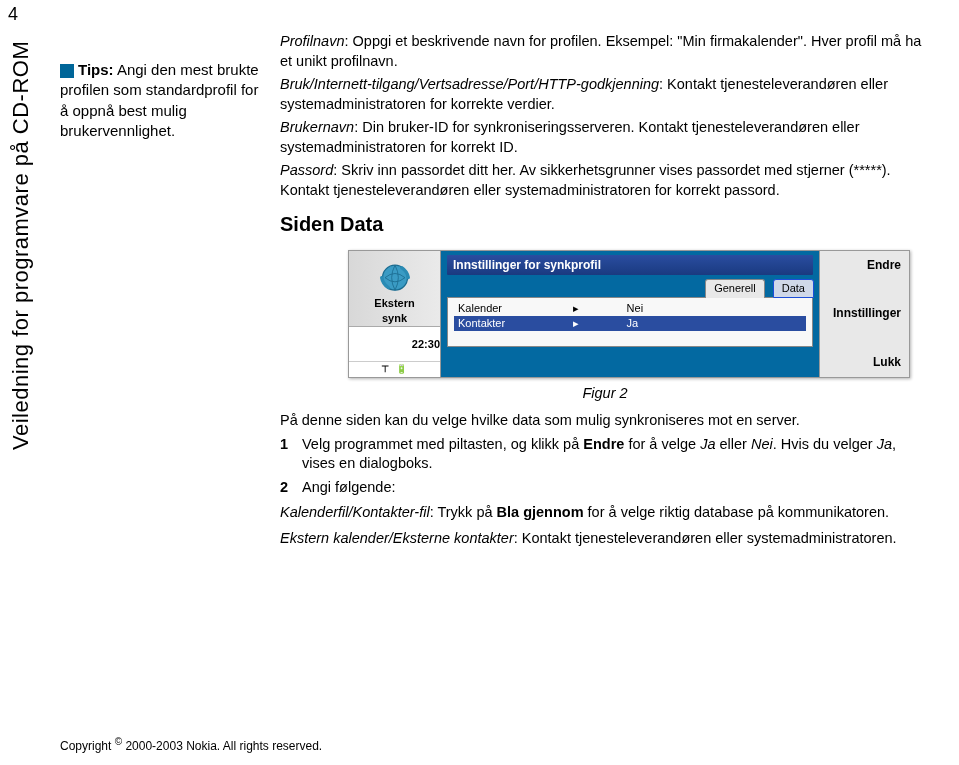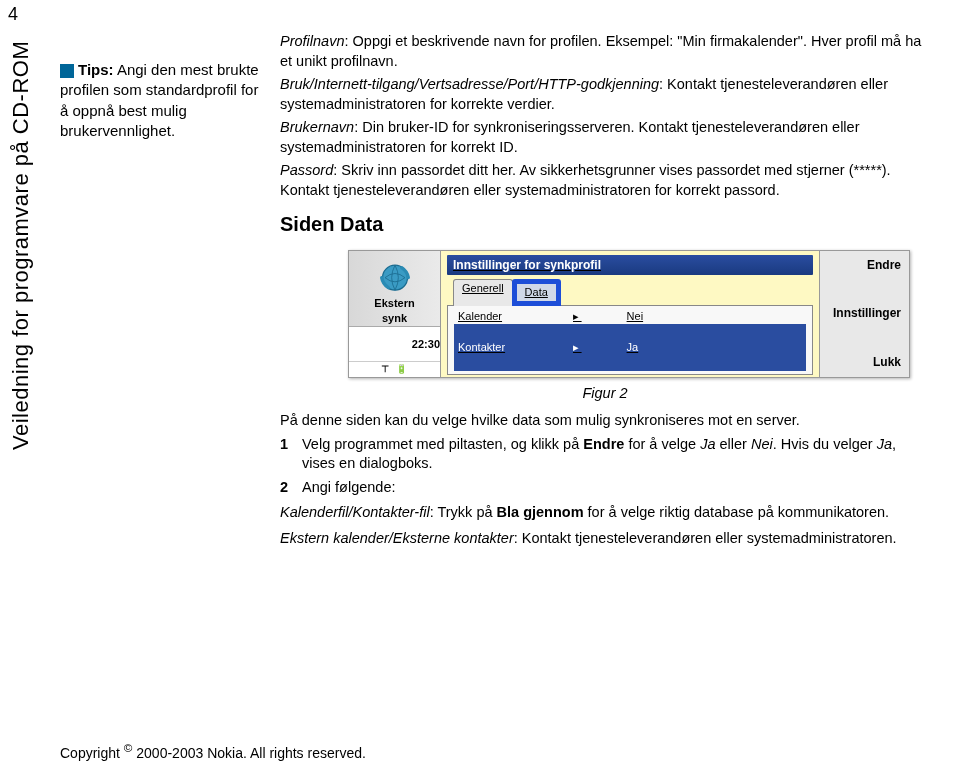--- a/index.html
+++ b/index.html
@@ -120,71 +120,71 @@
     .device-icons {
       font-size: 9px;
       width: 100%;
       text-align: center;
       padding: 1px 0;
       border-top: 1px solid #ccc;
       background: #fff;
     }
     .device-middle {
       flex: 1;
-      background: #fef9c3;
+      background: #0369a1;
       padding: 4px 6px;
       position: relative;
-      text-decoration: underline;
     }
     .device-title {
       background: linear-gradient(to bottom, #2a4da0, #1a3a80);
       color: #fff;
       font-size: 12px;
       font-weight: bold;
       padding: 2px 6px;
       border-radius: 1px;
       margin-bottom: 4px;
     }
     .tabs-row {
       display: flex;
-      gap: 0;
+      gap: 9px;
       margin-left: 6px;
+      justify-content: flex-end;
     }
     .tab {
       font-size: 11px;
       padding: 1px 8px;
       border: 1px solid #888;
       border-bottom: none;
       background: #e8e8e8;
       border-top-left-radius: 3px;
       border-top-right-radius: 3px;
       margin-right: -1px;
     }
     .tab.active {
-      border: 5px solid #1d4ed8;
+      border: 1px solid #1d4ed8;
       background: #d0d8e8;
     }
     .tab-content {
       border: 1px solid #888;
       border-top: 1px solid #888;
       background: #f8f8f8;
       padding: 3px 10px;
       font-size: 11px;
       min-height: 50px;
       margin-top: -1px;
     }
     .tab-row {
       display: flex;
       margin-bottom: 1px;
       gap: 45px;
     }
     .tab-row-selected {
       background: #2a4da0;
       color: #fff;
-      padding: 16px 4px;
+      padding: 0 4px;
       margin: 0 -4px;
     }
     .tab-label {
       width: 70px;
     }
     .device-right {
       width: 90px;
       background: #e8e8e8;
       border-left: 1px solid #999;
       display: flex;
@@ -215,22 +215,22 @@
     }
     .bold {
       font-weight: bold;
     }
     .italic {
       font-style: italic;
     }
     .copyright {
       position: absolute;
       left: 60px;
-      bottom: 4px;
-      font-size: 14px;
+      bottom: 12px;
+      font-size: 12px;
     }
   </style>
 </head>
 <body>
 
 <div class="page-number">4</div>
 
 <div class="vertical-title">Veiledning for programvare på CD-ROM</div>
 
 <div class="tip-box">

